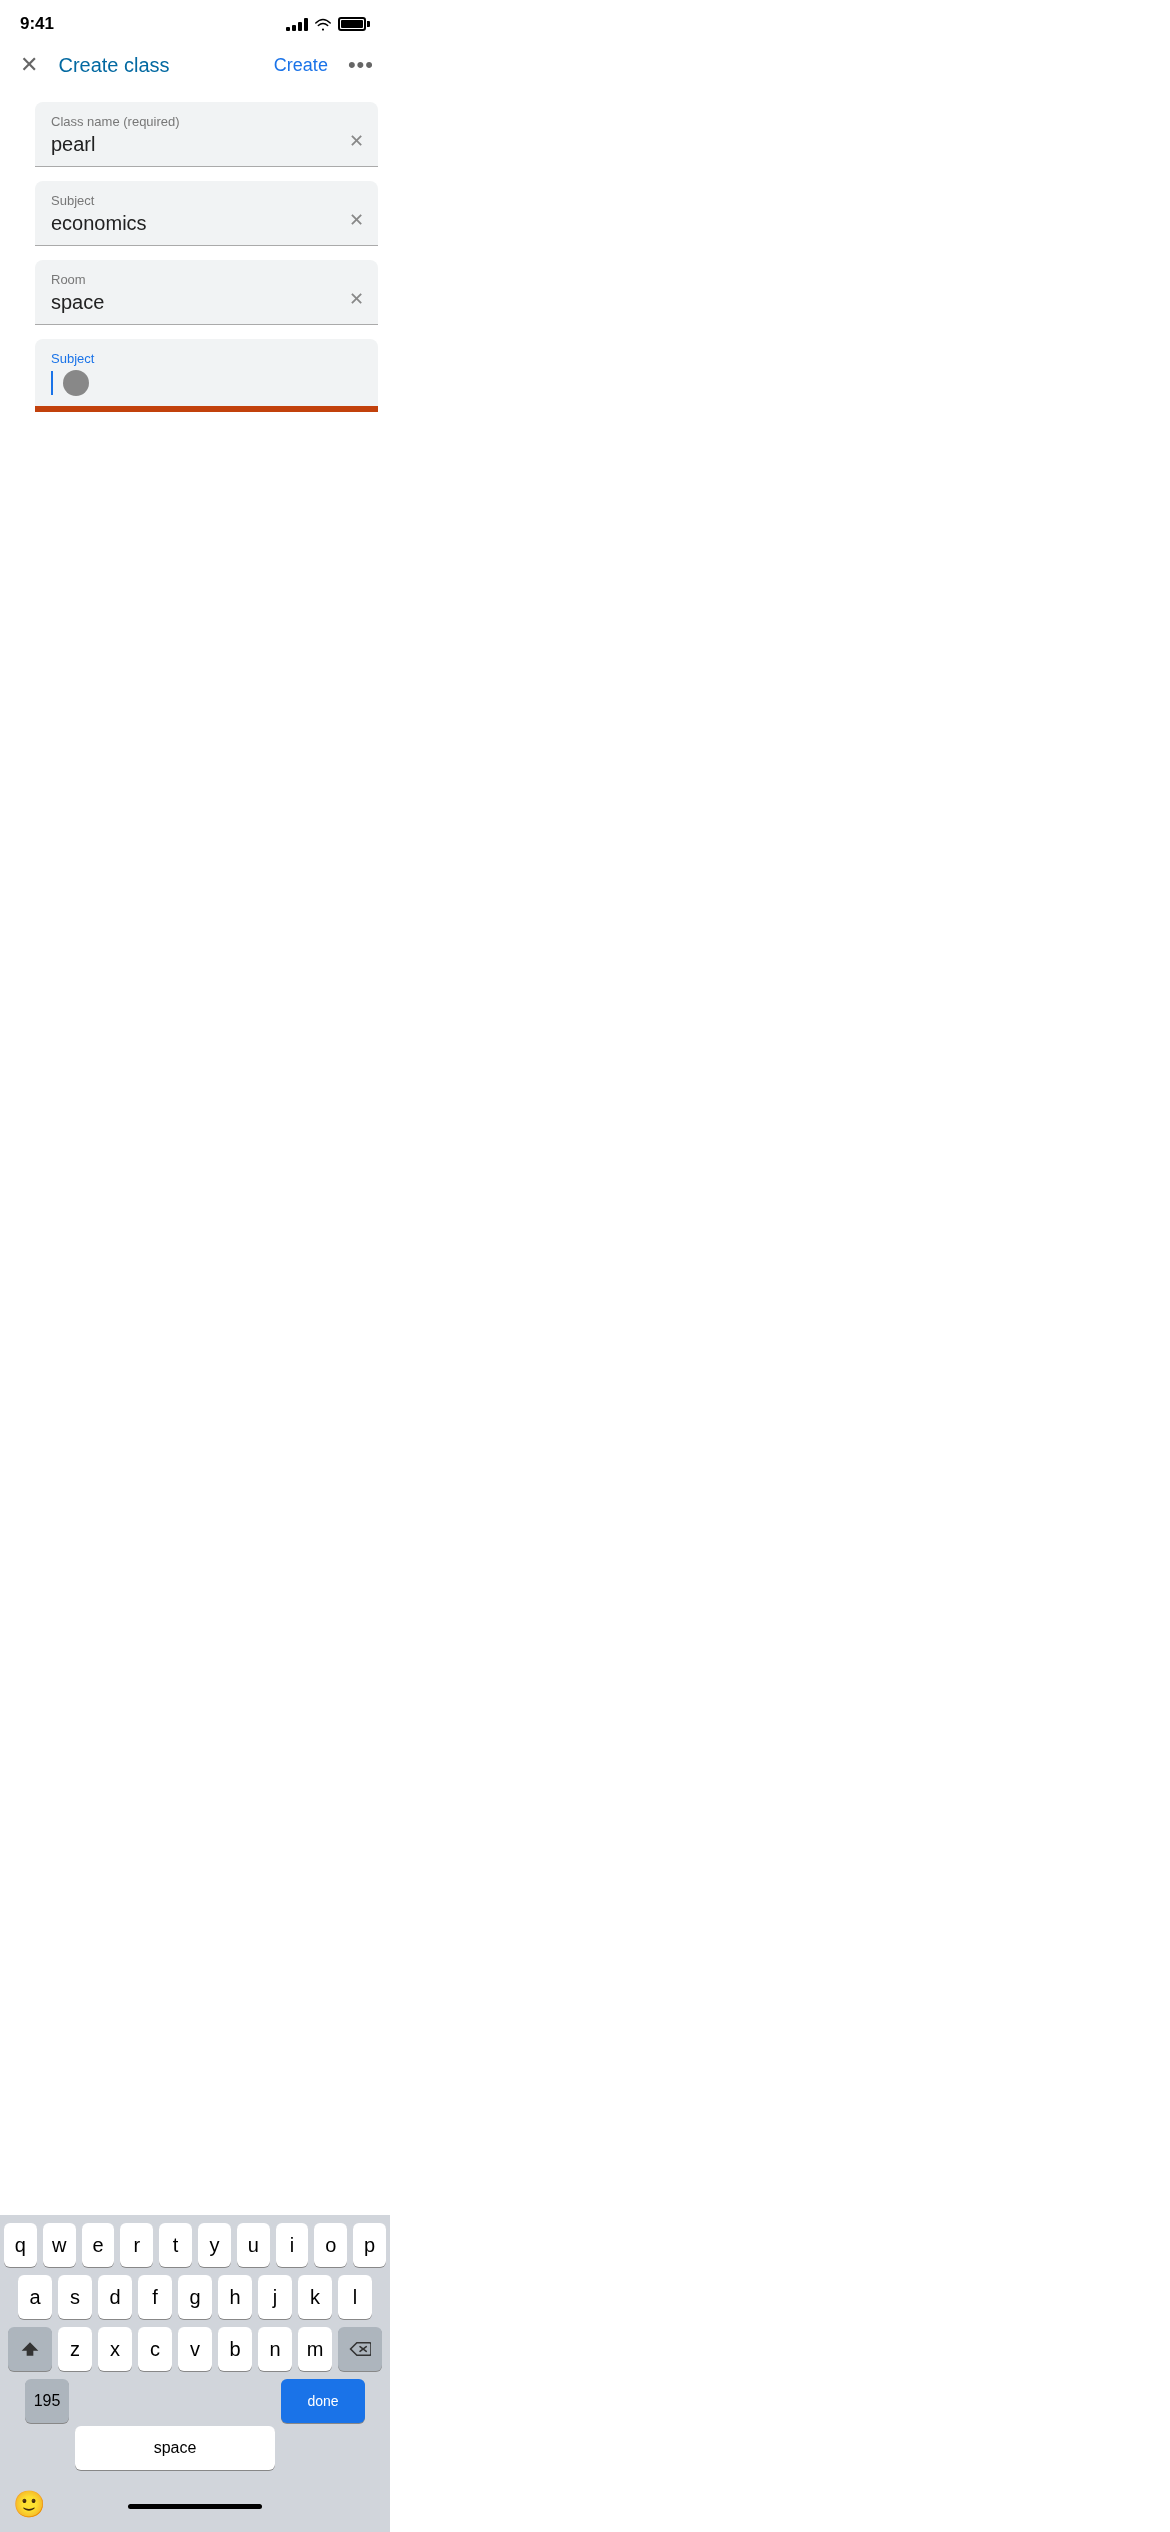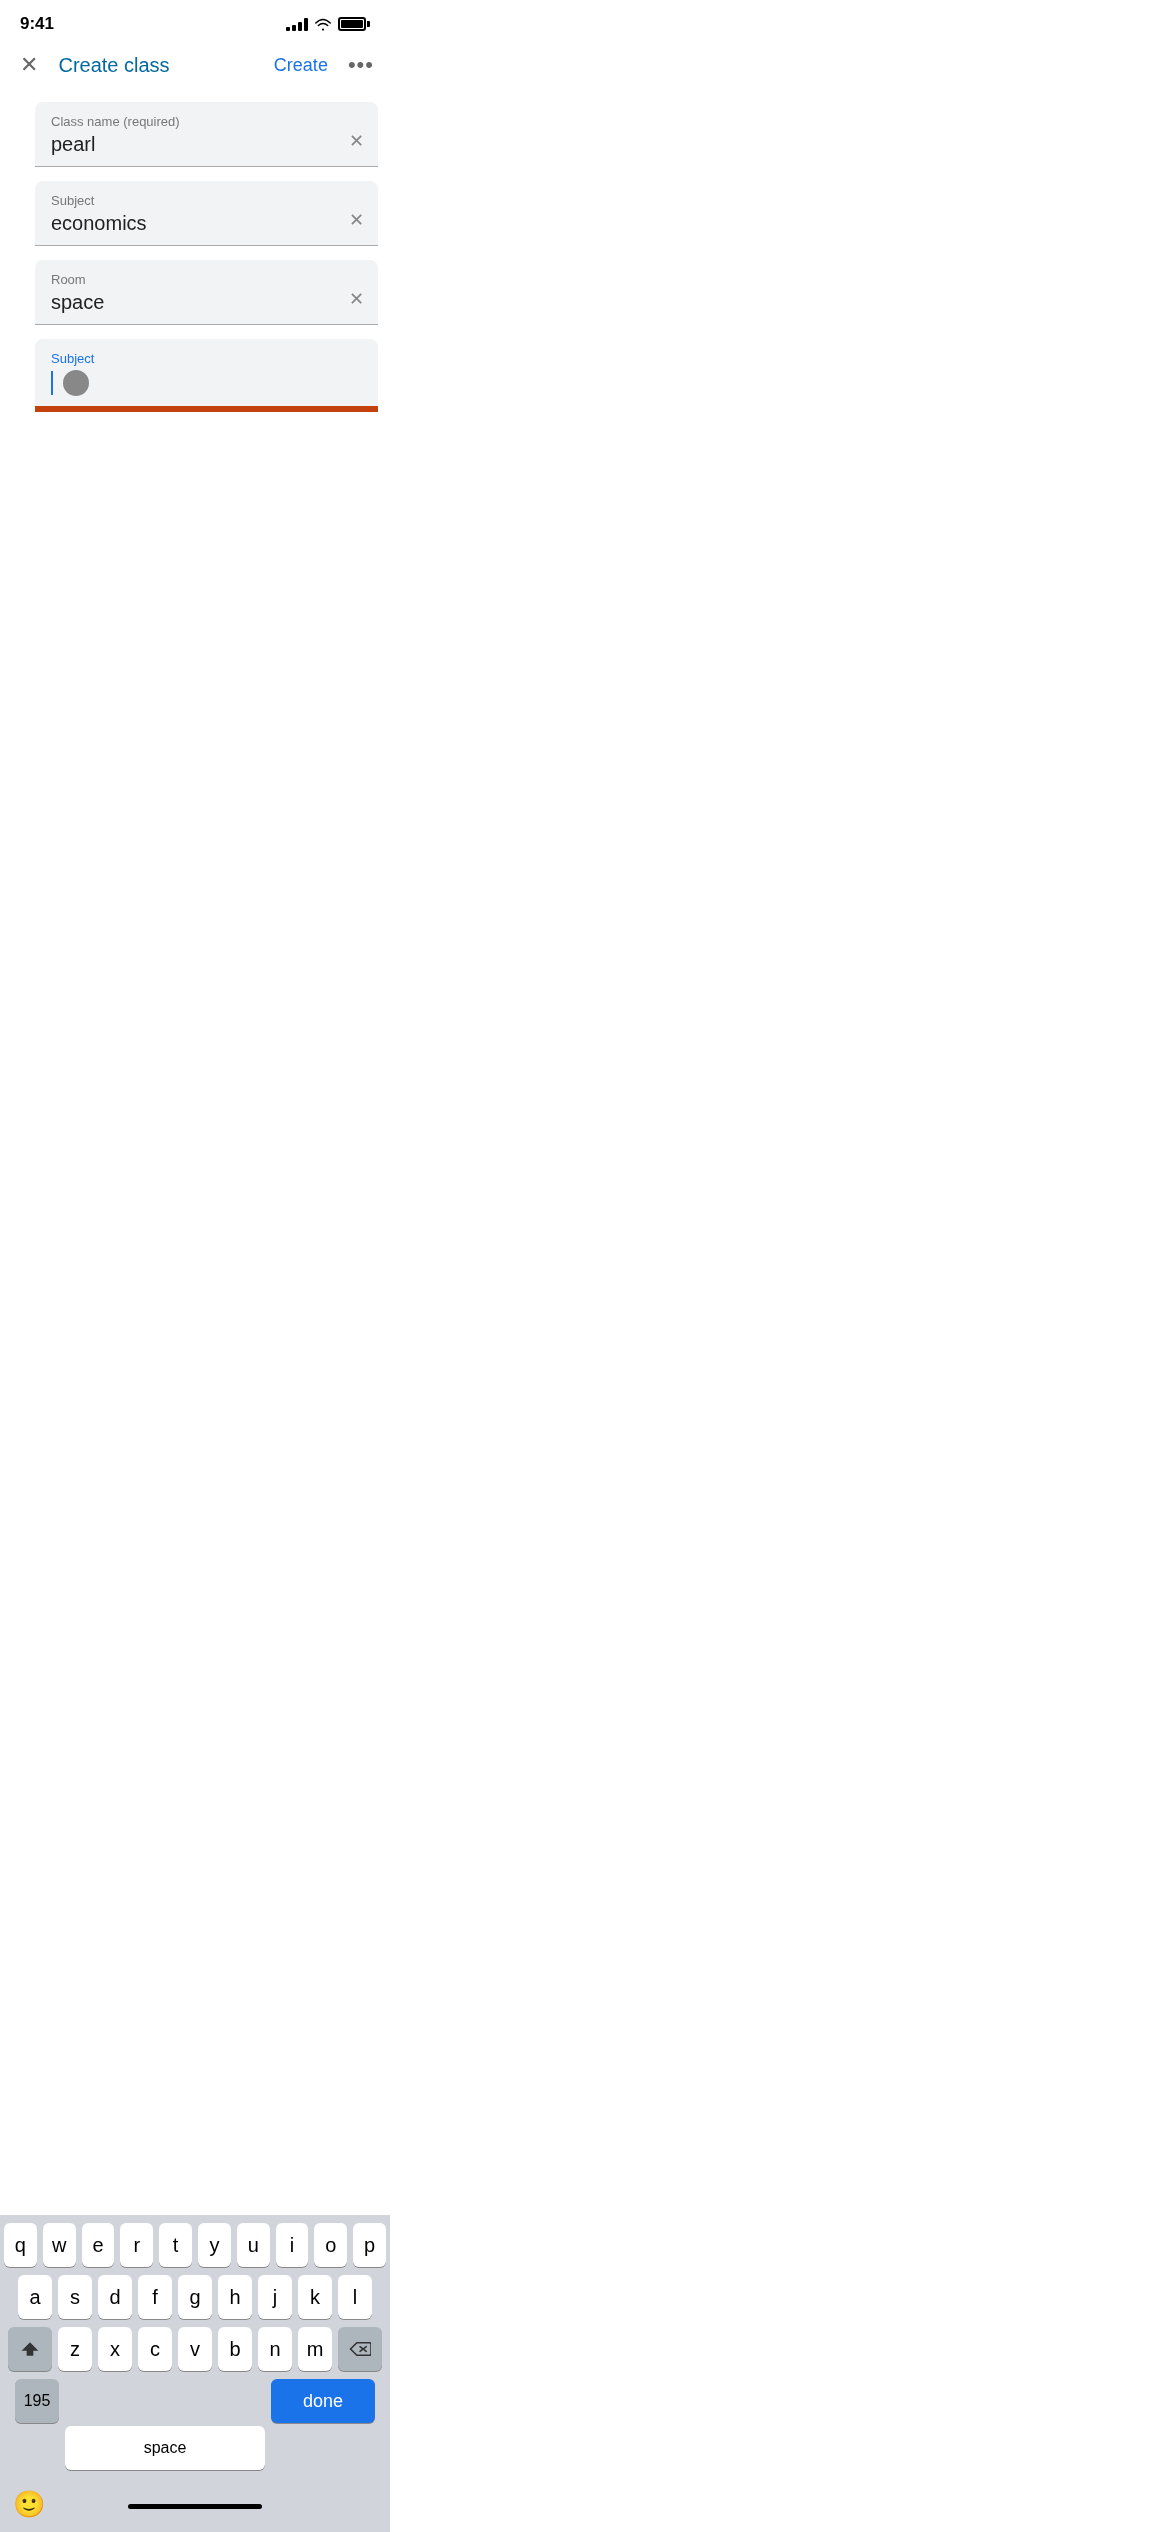--- a/index.html
+++ b/index.html
@@ -249,23 +249,23 @@
     .key-space {
       flex: 1;
       max-width: 200px;
       font-size: 16px;
       margin-top: 47px;
     }
 
     .key-done {
       background: #1a73e8;
       color: #ffffff;
-      font-size: 18px;
+      font-size: 14px;
       font-weight: 500;
-      width: 104px;
+      width: 84px;
     }
 
     .keyboard-bottom-row {
       display: flex;
       justify-content: space-between;
       align-items: center;
       padding: 4px 4px 2px 4px;
     }
 
     .emoji-key {

